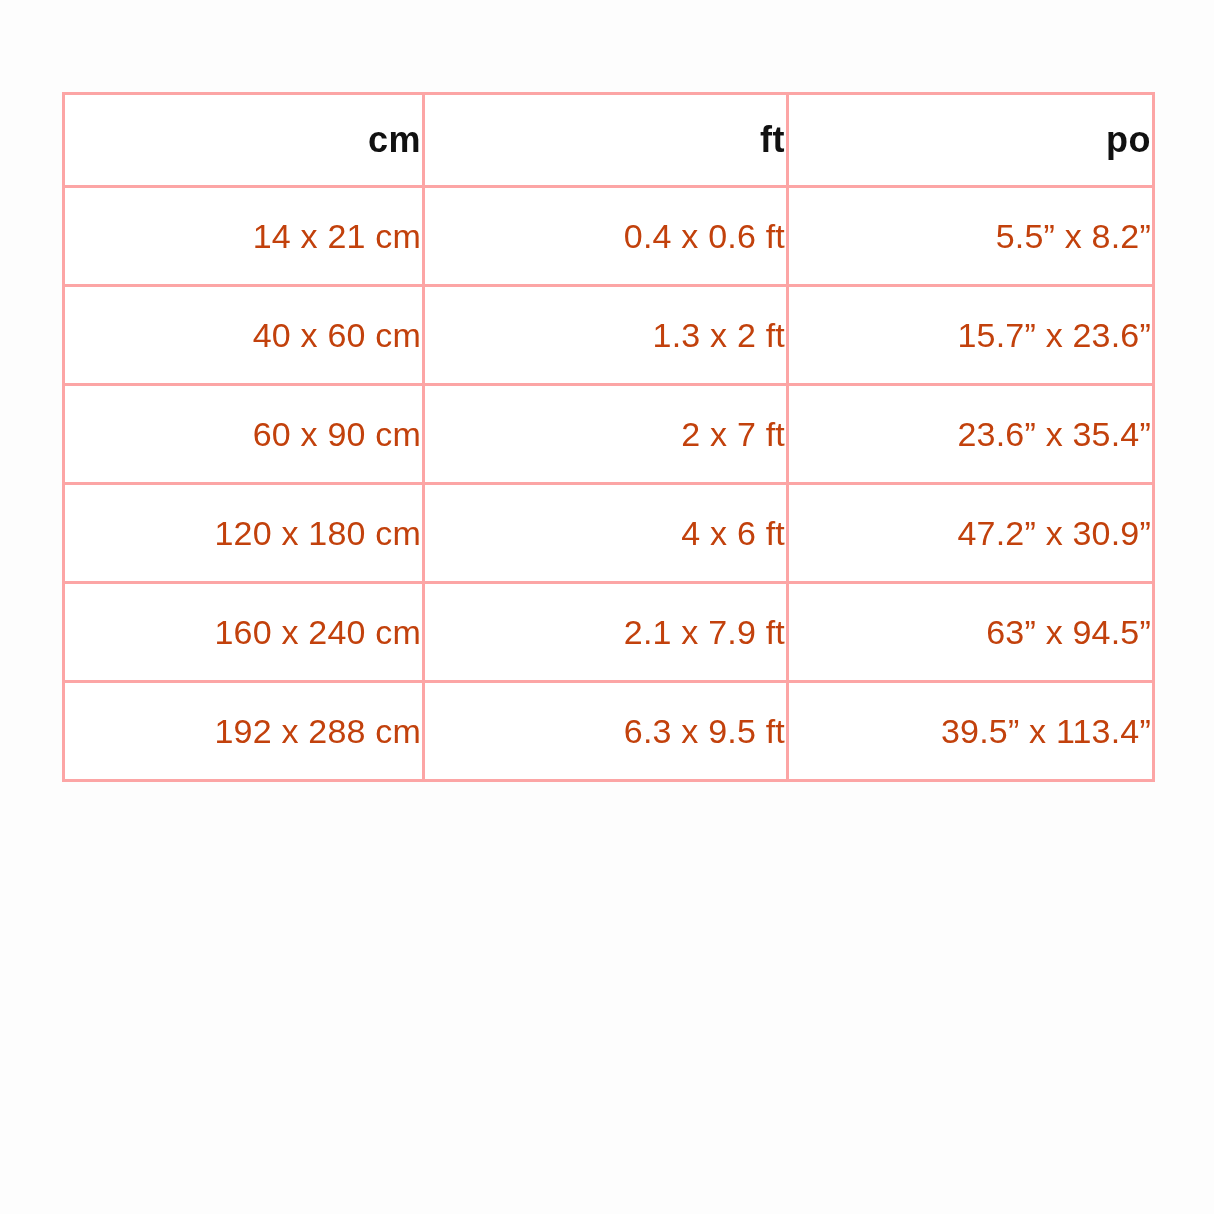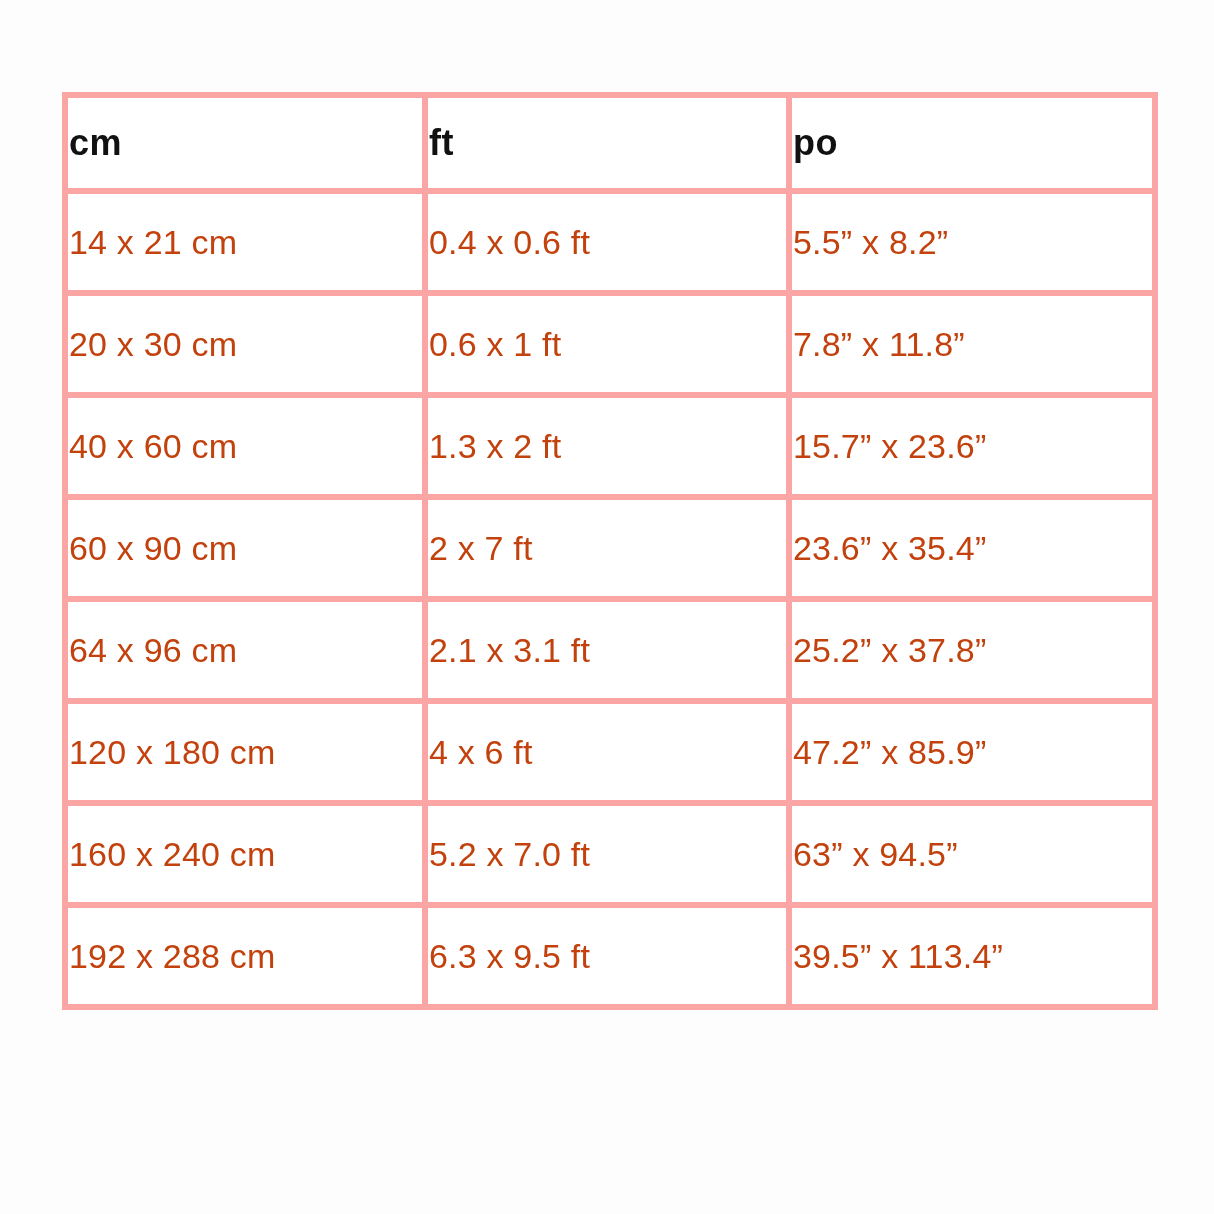--- a/index.html
+++ b/index.html
@@ -29,22 +29,22 @@
   table.size-table {
     border-collapse: collapse;
     width: 1090px;
     table-layout: fixed;
   }
   table.size-table col.c1 { width: 360px; }
   table.size-table col.c2 { width: 364px; }
   table.size-table col.c3 { width: 366px; }
   table.size-table th,
   table.size-table td {
-    border: 6px solid #fca5a5;
-    text-align: left;
+    border: 3px solid #fca5a5;
+    text-align: right;
     vertical-align: middle;
     background: #ffffff;
   }
   table.size-table th {
     height: 88px;
     font-size: 36px;
     font-weight: bold;
     letter-spacing: 0.5px;
     color: #111111;
   }
@@ -74,47 +74,37 @@
           <th>po</th>
         </tr>
       </thead>
       <tbody>
         <tr>
           <td>14 x 21 cm</td>
           <td>0.4 x 0.6 ft</td>
           <td>5.5” x 8.2”</td>
         </tr>
         <tr>
-          <td>20 x 30 cm</td>
-          <td>0.6 x 1 ft</td>
-          <td>7.8” x 11.8”</td>
-        </tr>
-        <tr>
           <td>40 x 60 cm</td>
           <td>1.3 x 2 ft</td>
           <td>15.7” x 23.6”</td>
         </tr>
         <tr>
           <td>60 x 90 cm</td>
           <td>2 x 7 ft</td>
           <td>23.6” x 35.4”</td>
         </tr>
         <tr>
-          <td>64 x 96 cm</td>
-          <td>2.1 x 3.1 ft</td>
-          <td>25.2” x 37.8”</td>
-        </tr>
-        <tr>
           <td>120 x 180 cm</td>
           <td>4 x 6 ft</td>
-          <td>47.2” x 85.9”</td>
+          <td>47.2” x 30.9”</td>
         </tr>
         <tr>
           <td>160 x 240 cm</td>
-          <td>5.2 x 7.0 ft</td>
+          <td>2.1 x 7.9 ft</td>
           <td>63” x 94.5”</td>
         </tr>
         <tr>
           <td>192 x 288 cm</td>
           <td>6.3 x 9.5 ft</td>
           <td>39.5” x 113.4”</td>
         </tr>
       </tbody>
     </table>
   </div>

